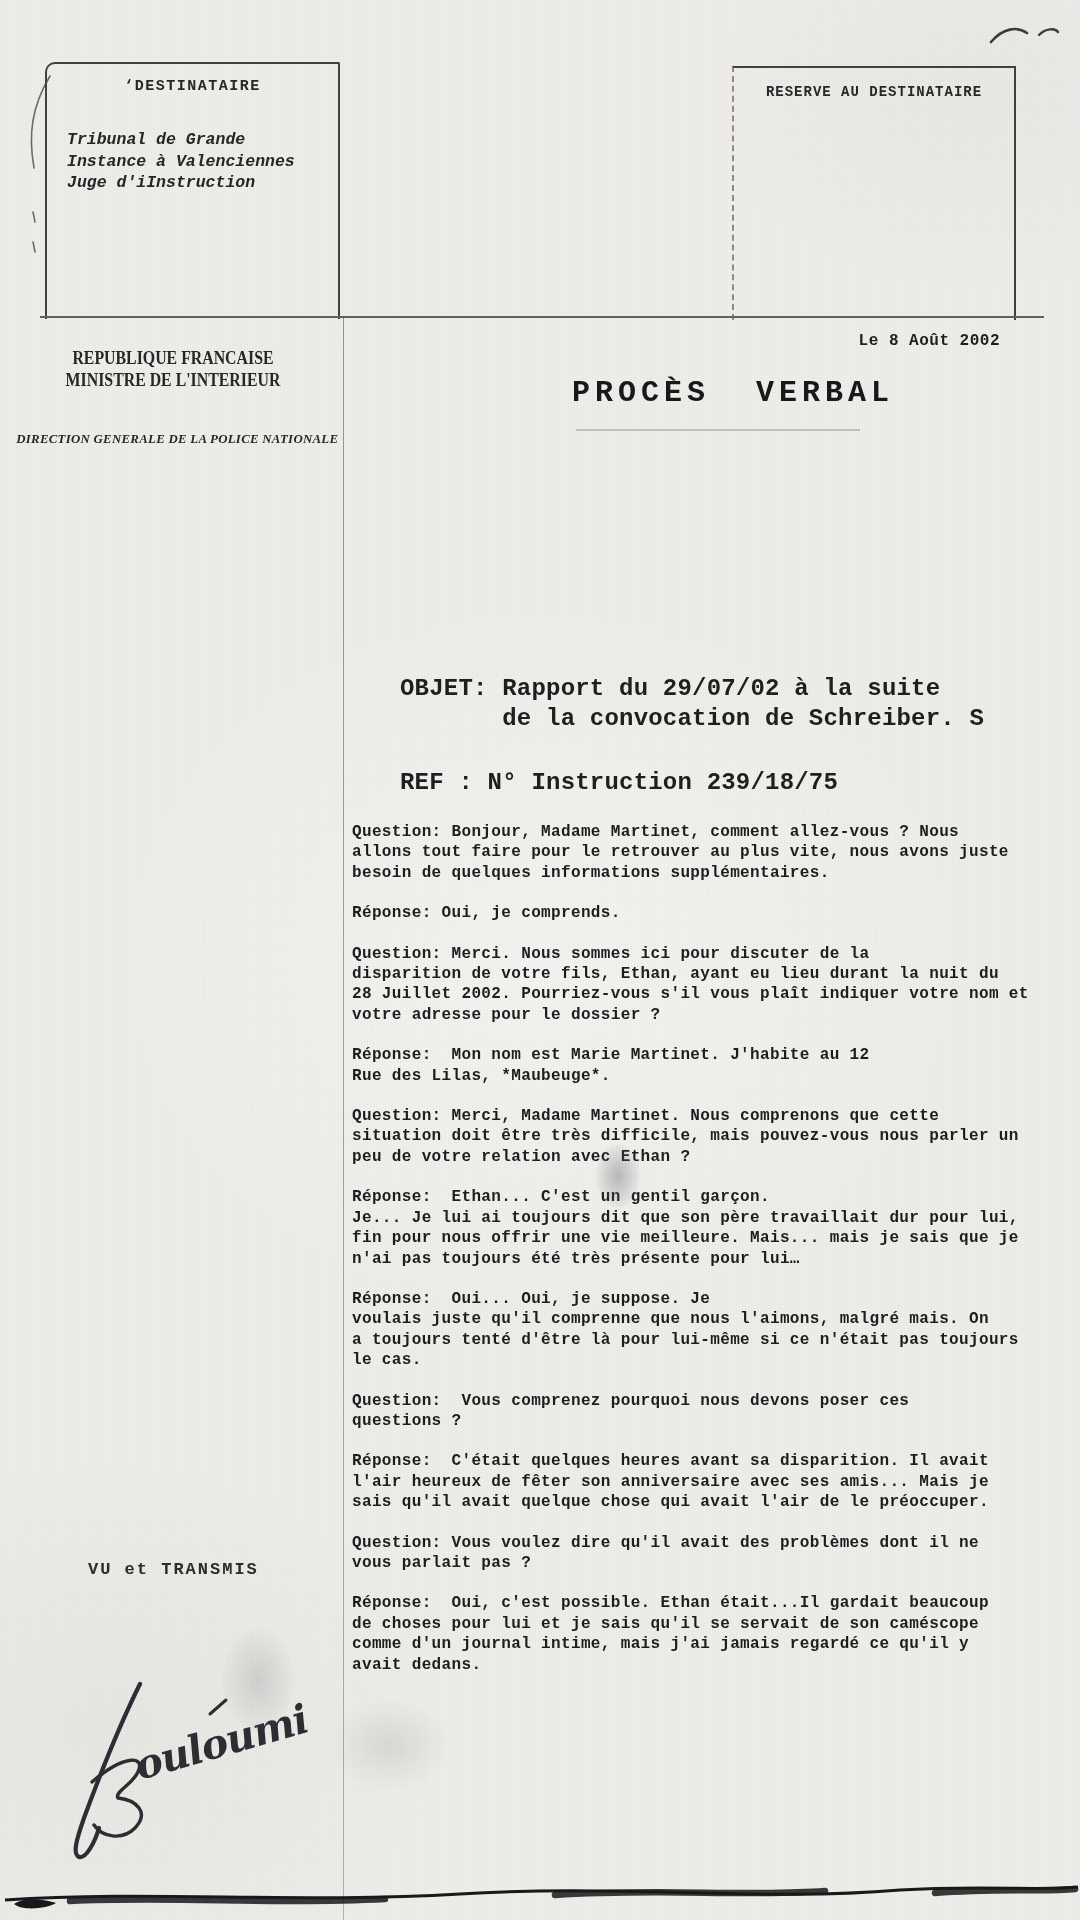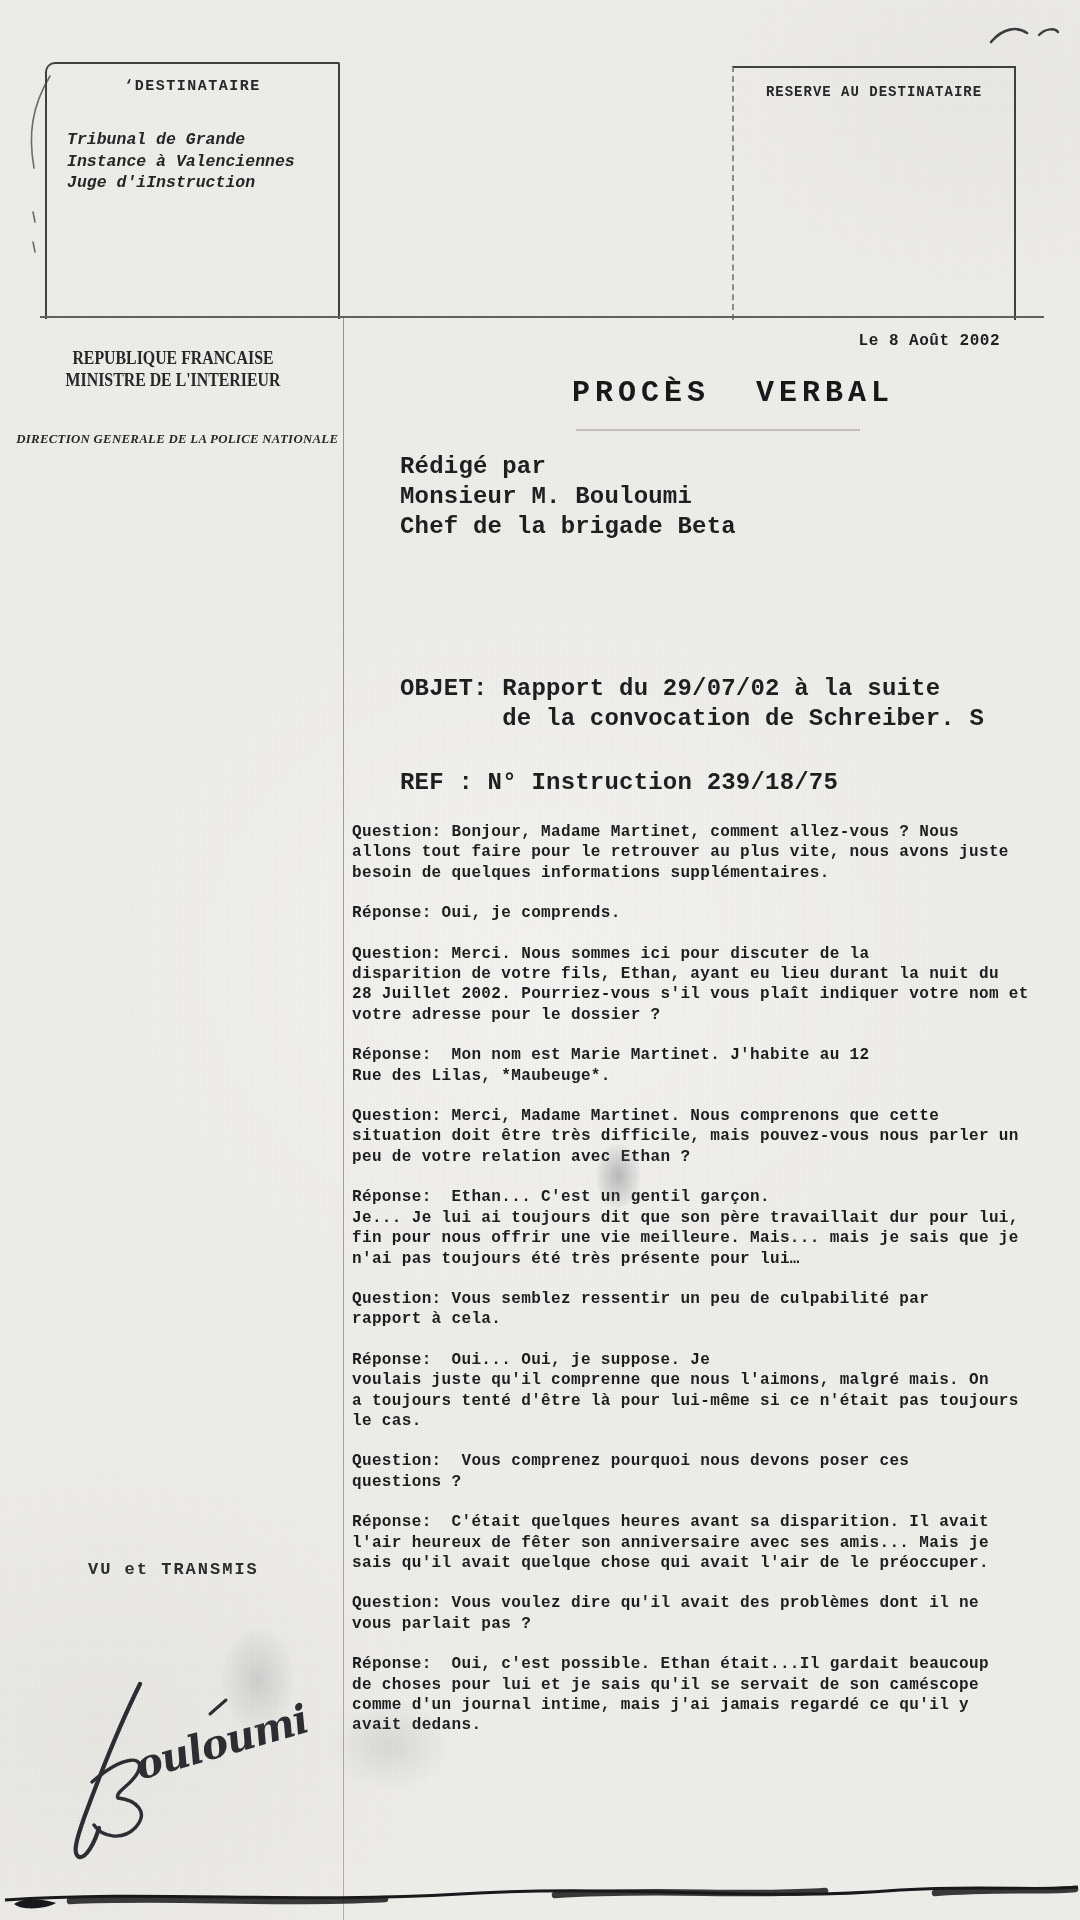--- a/index.html
+++ b/index.html
@@ -95,23 +95,20 @@
   <div class="abs agency">
     <div class="l1">REPUBLIQUE FRANCAISE</div>
     <div class="l2">MINISTRE DE L'INTERIEUR</div>
     <div class="l3">DIRECTION GENERALE DE LA POLICE NATIONALE</div>
   </div>
 
   <div class="abs date">Le 8 Août 2002</div>
   <div class="abs title">PROCÈS  VERBAL</div>
   <div class="abs title-underline"></div>
 
-  <div class="abs blockhead redige">Rédigé par
-Monsieur M. Bouloumi
-Chef de la brigade Beta</div>
   <div class="abs blockhead objet">OBJET: Rapport du 29/07/02 à la suite
        de la convocation de Schreiber. S</div>
   <div class="abs blockhead ref">REF : N° Instruction 239/18/75</div>
 
   <div class="abs qa">
     <p>Question: Bonjour, Madame Martinet, comment allez-vous ? Nous
 allons tout faire pour le retrouver au plus vite, nous avons juste
 besoin de quelques informations supplémentaires.</p>
     <p>Réponse: Oui, je comprends.</p>
     <p>Question: Merci. Nous sommes ici pour discuter de la
@@ -120,22 +117,20 @@
 votre adresse pour le dossier ?</p>
     <p>Réponse:  Mon nom est Marie Martinet. J'habite au 12
 Rue des Lilas, *Maubeuge*.</p>
     <p>Question: Merci, Madame Martinet. Nous comprenons que cette
 situation doit être très difficile, mais pouvez-vous nous parler un
 peu de votre relation avec Ethan ?</p>
     <p>Réponse:  Ethan... C'est un gentil garçon.
 Je... Je lui ai toujours dit que son père travaillait dur pour lui,
 fin pour nous offrir une vie meilleure. Mais... mais je sais que je
 n'ai pas toujours été très présente pour lui…</p>
-    <p>Question: Vous semblez ressentir un peu de culpabilité par
-rapport à cela.</p>
     <p>Réponse:  Oui... Oui, je suppose. Je
 voulais juste qu'il comprenne que nous l'aimons, malgré mais. On
 a toujours tenté d'être là pour lui-même si ce n'était pas toujours
 le cas.</p>
     <p>Question:  Vous comprenez pourquoi nous devons poser ces
 questions ?</p>
     <p>Réponse:  C'était quelques heures avant sa disparition. Il avait
 l'air heureux de fêter son anniversaire avec ses amis... Mais je
 sais qu'il avait quelque chose qui avait l'air de le préoccuper.</p>
     <p>Question: Vous voulez dire qu'il avait des problèmes dont il ne

